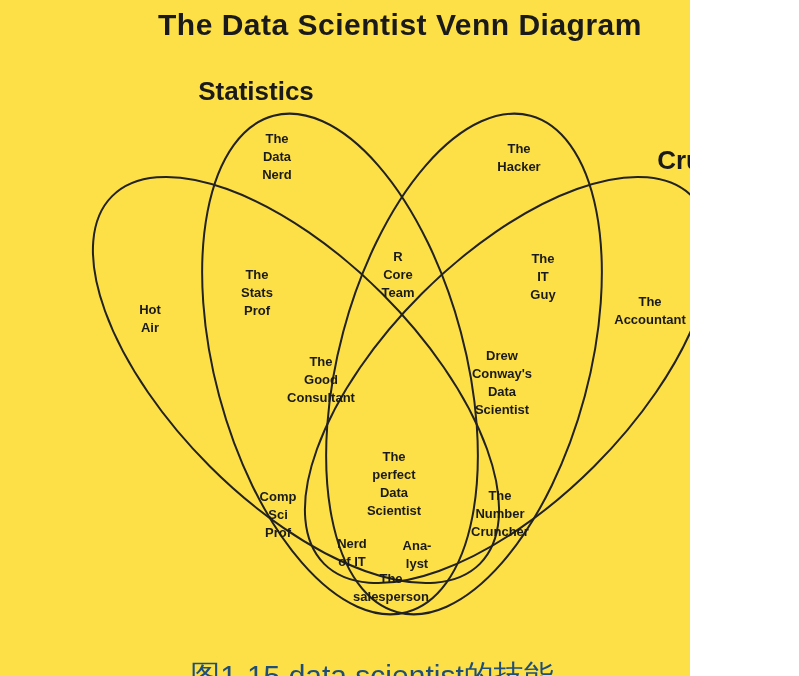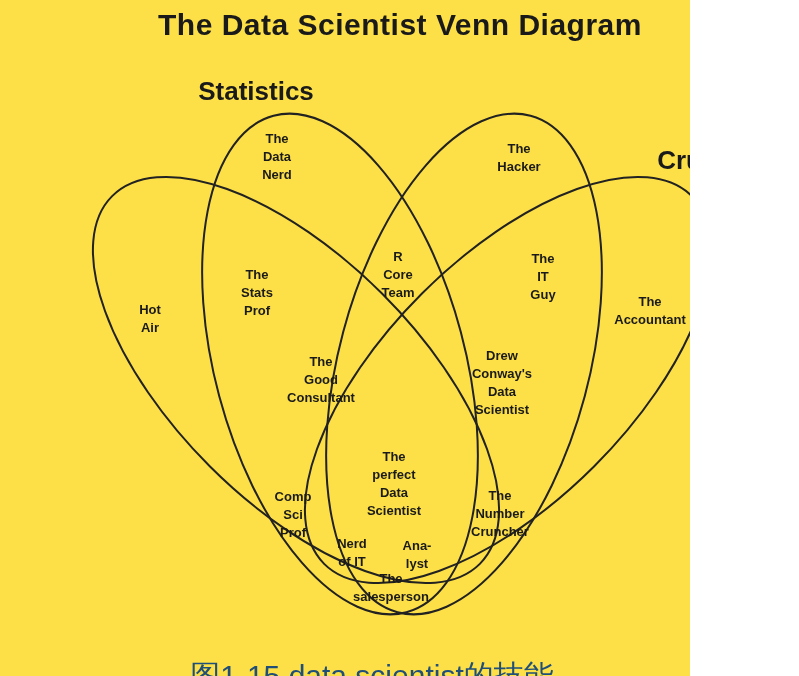--- a/index.html
+++ b/index.html
@@ -54,21 +54,21 @@
 Good
 Consultant</div>
   <div class="abs region-label" style="left: 466px; top: 383px; color: rgb(26, 26, 26); margin-left: 36px;">Drew
 Conway's
 Data
 Scientist</div>
   <div class="abs region-label" style="left: 394px; top: 484px; color: rgb(26, 26, 26);">The
 perfect
 Data
 Scientist</div>
-  <div class="abs region-label" style="left: 293px; top: 515px; color: rgb(26, 26, 26);">Comp
+  <div class="abs region-label" style="left: 278px; top: 515px; color: rgb(26, 26, 26);">Comp
 Sci
 Prof</div>
   <div class="abs region-label" style="left: 500px; top: 514px; color: rgb(26, 26, 26);">The
 Number
 Cruncher</div>
   <div class="abs region-label" style="left: 352px; top: 553px; color: rgb(26, 26, 26);">Nerd
 of IT</div>
   <div class="abs region-label" style="left: 417px; top: 555px; color: rgb(26, 26, 26);">Ana-
 lyst</div>
   <div class="abs region-label" style="left: 391px; top: 588px; color: rgb(26, 26, 26);">The

